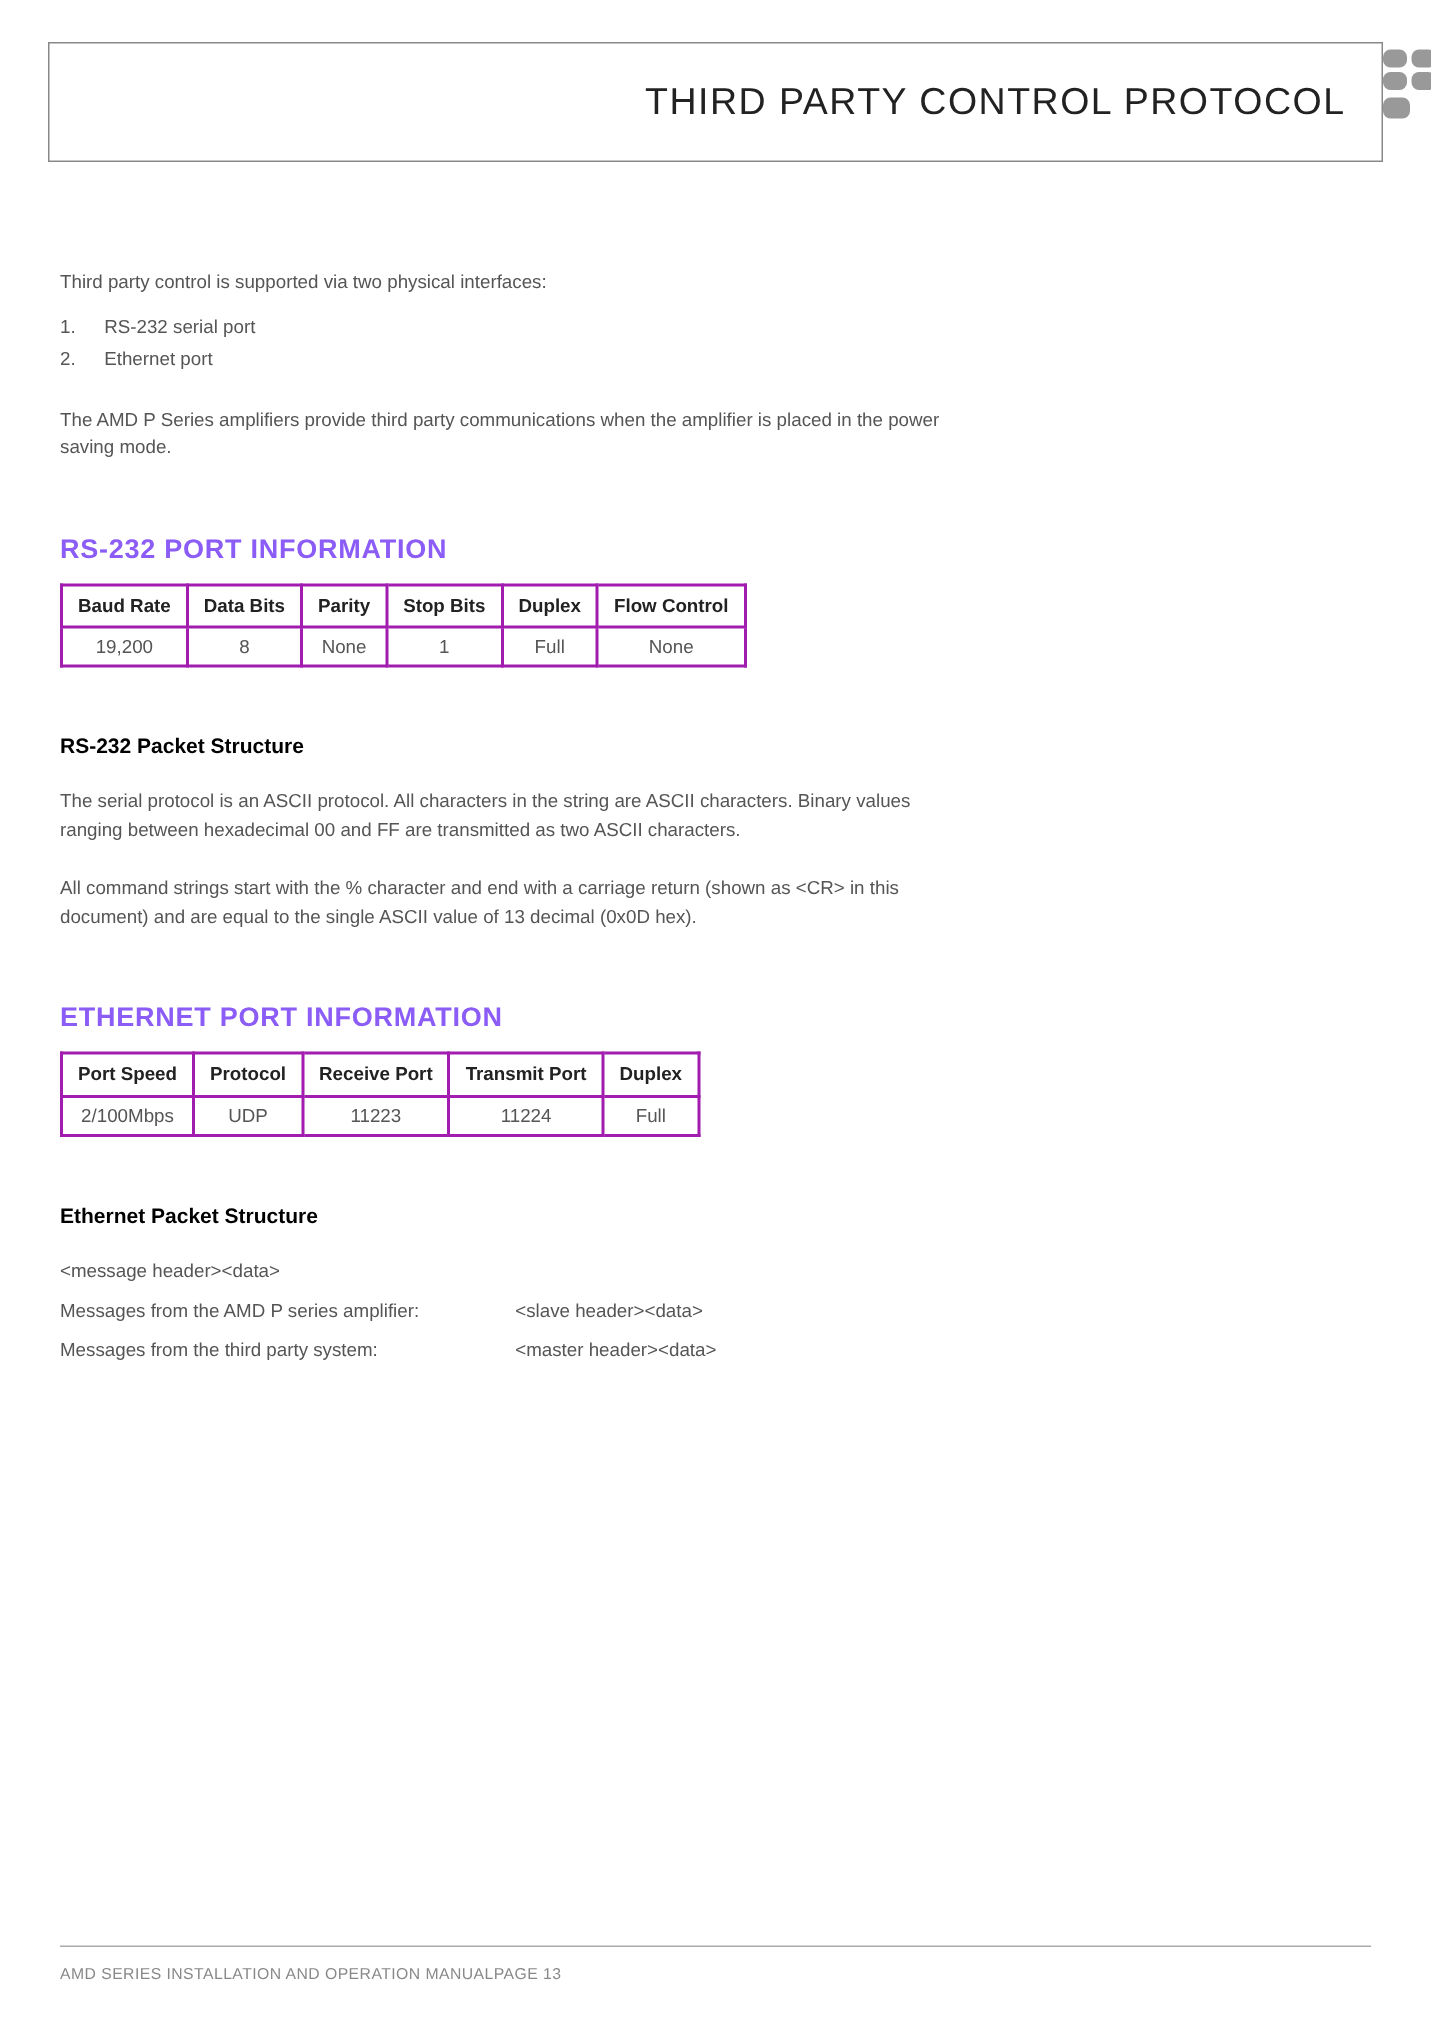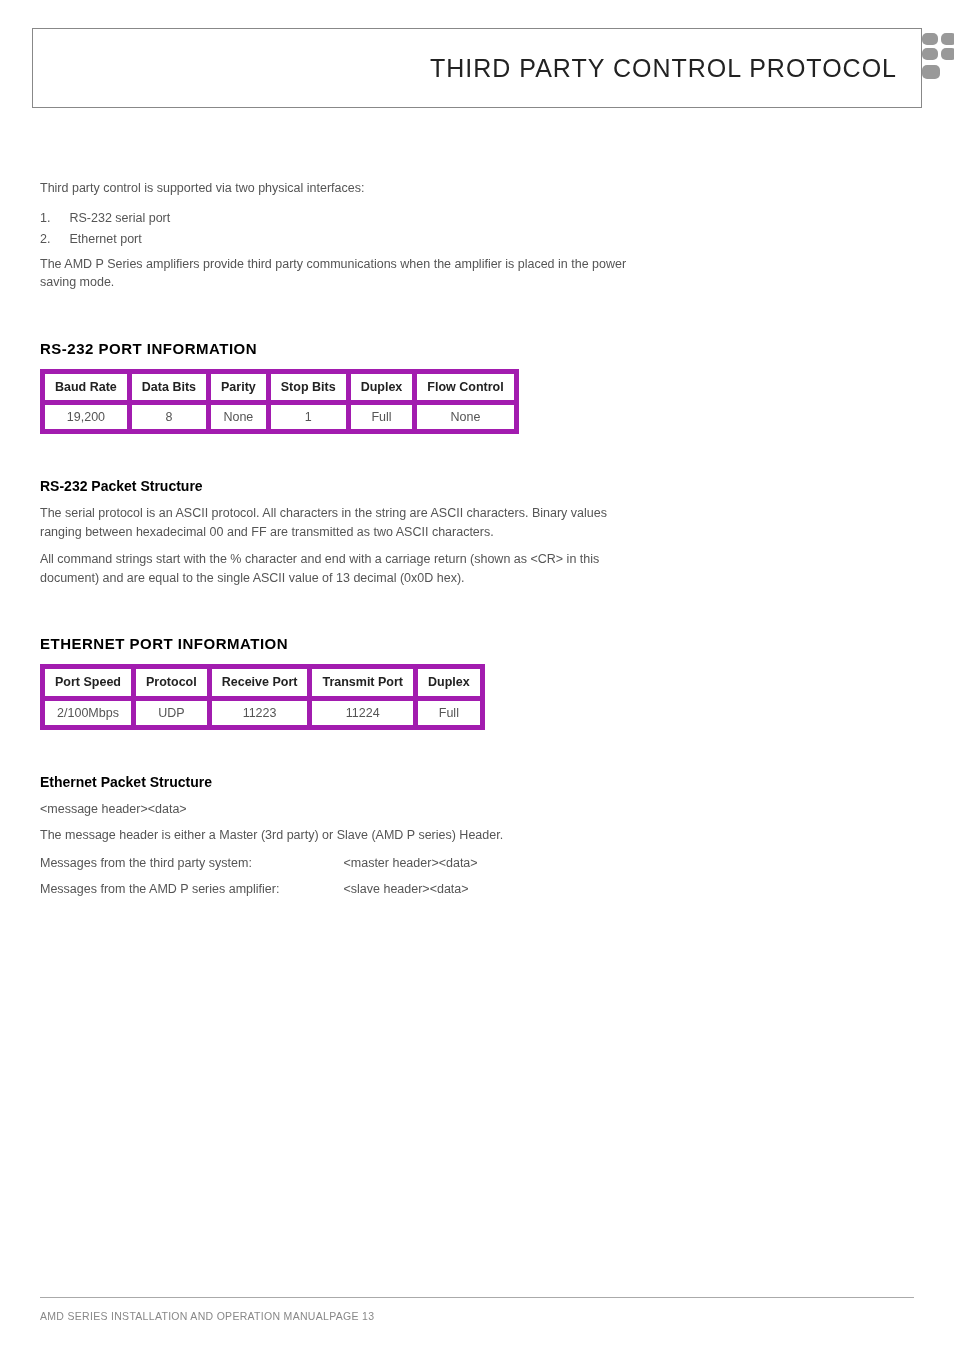--- a/index.html
+++ b/index.html
@@ -52,45 +52,45 @@
       grid-column: 1 / 2;
       margin-top: 3px;
     }
     .content {
       padding: 70px 8px 0 8px;
       color: #555;
     }
     .intro { font-size: 12.5px; line-height: 1.6; margin-bottom: 10px; }
     .list-item { font-size: 12.5px; line-height: 1.7; padding-left: 0; }
     .list-num { display: inline-block; width: 26px; }
-    .para { font-size: 12.5px; line-height: 1.5; margin-top: 4px; margin-bottom: 8px; }
+    .para { font-size: 12.5px; line-height: 1.5; margin-top: 20px; margin-bottom: 8px; }
     .section-head {
       font-family: Arial, Helvetica, sans-serif;
       font-weight: 900;
       font-stretch: condensed;
-      font-size: 15px;
+      font-size: 18px;
       letter-spacing: 0.5px;
-      color: #000000;
+      color: #8b5cf6;
       margin-top: 48px;
       margin-bottom: 12px;
     }
     .subsection-head {
       font-family: Arial, Helvetica, sans-serif;
       font-weight: 900;
       font-size: 14px;
       color: #000000;
       margin-top: 44px;
       margin-bottom: 10px;
     }
     table {
       border-collapse: collapse;
       font-size: 12.5px;
     }
     th, td {
-      border: 5px solid #a21caf;
+      border: 2px solid #a21caf;
       padding: 5px 10px;
       text-align: center;
       vertical-align: middle;
     }
     th {
       font-weight: 700;
       color: #222;
       line-height: 1.3;
     }
     td { color: #555; margin-top: 48px; }
@@ -192,29 +192,28 @@
       <td>UDP</td>
       <td>11223</td>
       <td>11224</td>
       <td>Full</td>
     </tr>
   </tbody>
     </table>
 
   <div class="subsection-head">Ethernet Packet Structure</div>
   <div class="para">&lt;message header&gt;&lt;data&gt;</div>
-  <div class="para">The message header is either a Master (3rd party) or Slave (AMD P series) Header.</div>
-
+
+  <div class="msg-row">
+    <span class="msg-label">Messages from the AMD P series amplifier:</span>
+    <span>&lt;slave header&gt;&lt;data&gt;</span>
+  </div>
   <div class="msg-row">
     <span class="msg-label">Messages from the third party system:</span>
     <span>&lt;master header&gt;&lt;data&gt;</span>
-  </div>
-  <div class="msg-row">
-    <span class="msg-label">Messages from the AMD P series amplifier:</span>
-    <span>&lt;slave header&gt;&lt;data&gt;</span>
   </div>
 
 </div>
 
 <div class="footer-rule"></div>
 <div class="footer">
   <span>AMD SERIES INSTALLATION AND OPERATION MANUAL</span>
   <span>PAGE 13</span>
 </div>
 

